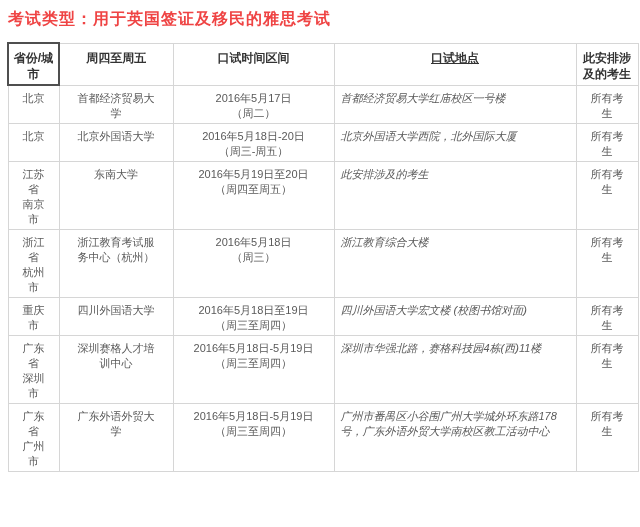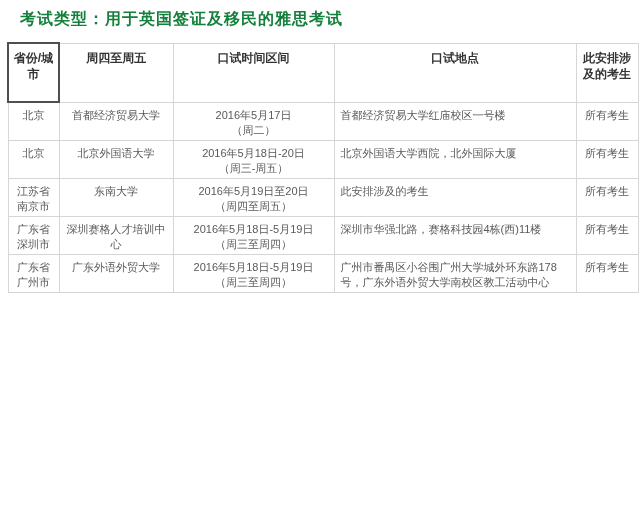--- a/index.html
+++ b/index.html
@@ -4,63 +4,63 @@
 <style>
   * { box-sizing: border-box; }
   html,body { margin:0; padding:0; }
   body {
     width:640px; height:527px;
     background:#ffffff;
     font-family:"Liberation Sans", sans-serif;
     overflow:hidden;
   }
   .page-title {
-    margin:9px 0 0 20px;
+    margin:9px 0 0 8px;
     font-size:16px;
     font-weight:bold;
-    color:#15803d;
+    color:#ef4444;
     letter-spacing:1px;
   }
   table.exam-table {
     margin:12px 0 0 7px;
     width:630px;
     border-collapse:collapse;
     table-layout:fixed;
   }
   .exam-table th, .exam-table td {
     border:1px solid #d6d6d6;
     vertical-align:top;
     overflow:hidden;
   }
   .exam-table th {
     font-size:12px;
     font-weight:bold;
     color:#333333;
-    padding:6px 3px 19px;
+    padding:6px 3px 2px;
     height:42px;
     text-align:center;
     line-height:16px;
   }
   .exam-table th.hl {
     border:2px solid #4f4f4f;
   }
   .exam-table td {
     font-size:11px;
     color:#595959;
-    padding:5px 3px 2px;
+    padding:5px 14px 2px;
     height:35px;
     line-height:15px;
   }
   .c { text-align:center; }
-  .l { text-align:left; padding-left:6px !important; padding-right:5px !important; }
+  .l { text-align:left; padding-left:6px !important; padding-right:5px !important;font-style:italic; }
   .pre { white-space:pre-line; }
   .col1 { width:51px; }
   .col2 { width:114px; }
   .col3 { width:161px; }
-  .col4 { width:242px; }
+  .col4 { width:242px;text-decoration:underline; }
   .col5 { width:62px; }
 </style>
 </head>
 <body>
 
 <div class="page-title">考试类型：用于英国签证及移民的雅思考试</div>
 
 <table class="exam-table">
   <thead>
     <tr>
@@ -97,20 +97,41 @@
 南京市</td>
         <td class="c">东南大学</td>
         <td class="c">
           <div>2016年5月19日至20日</div>
           <div>（周四至周五）</div>
         </td>
         <td class="l">此安排涉及的考生</td>
         <td class="c">所有考生</td>
       </tr>
       <tr>
+        <td class="c pre">浙江省
+杭州市</td>
+        <td class="c">浙江教育考试服务中心（杭州）</td>
+        <td class="c">
+          <div>2016年5月18日</div>
+          <div>（周三）</div>
+        </td>
+        <td class="l">浙江教育综合大楼</td>
+        <td class="c">所有考生</td>
+      </tr>
+      <tr>
+        <td class="c pre">重庆市</td>
+        <td class="c">四川外国语大学</td>
+        <td class="c">
+          <div>2016年5月18日至19日</div>
+          <div>（周三至周四）</div>
+        </td>
+        <td class="l">四川外国语大学宏文楼 (校图书馆对面)</td>
+        <td class="c">所有考生</td>
+      </tr>
+      <tr>
         <td class="c pre">广东省
 深圳市</td>
         <td class="c">深圳赛格人才培训中心</td>
         <td class="c">
           <div>2016年5月18日-5月19日</div>
           <div>（周三至周四）</div>
         </td>
         <td class="l">深圳市华强北路，赛格科技园4栋(西)11楼</td>
         <td class="c">所有考生</td>
       </tr>

